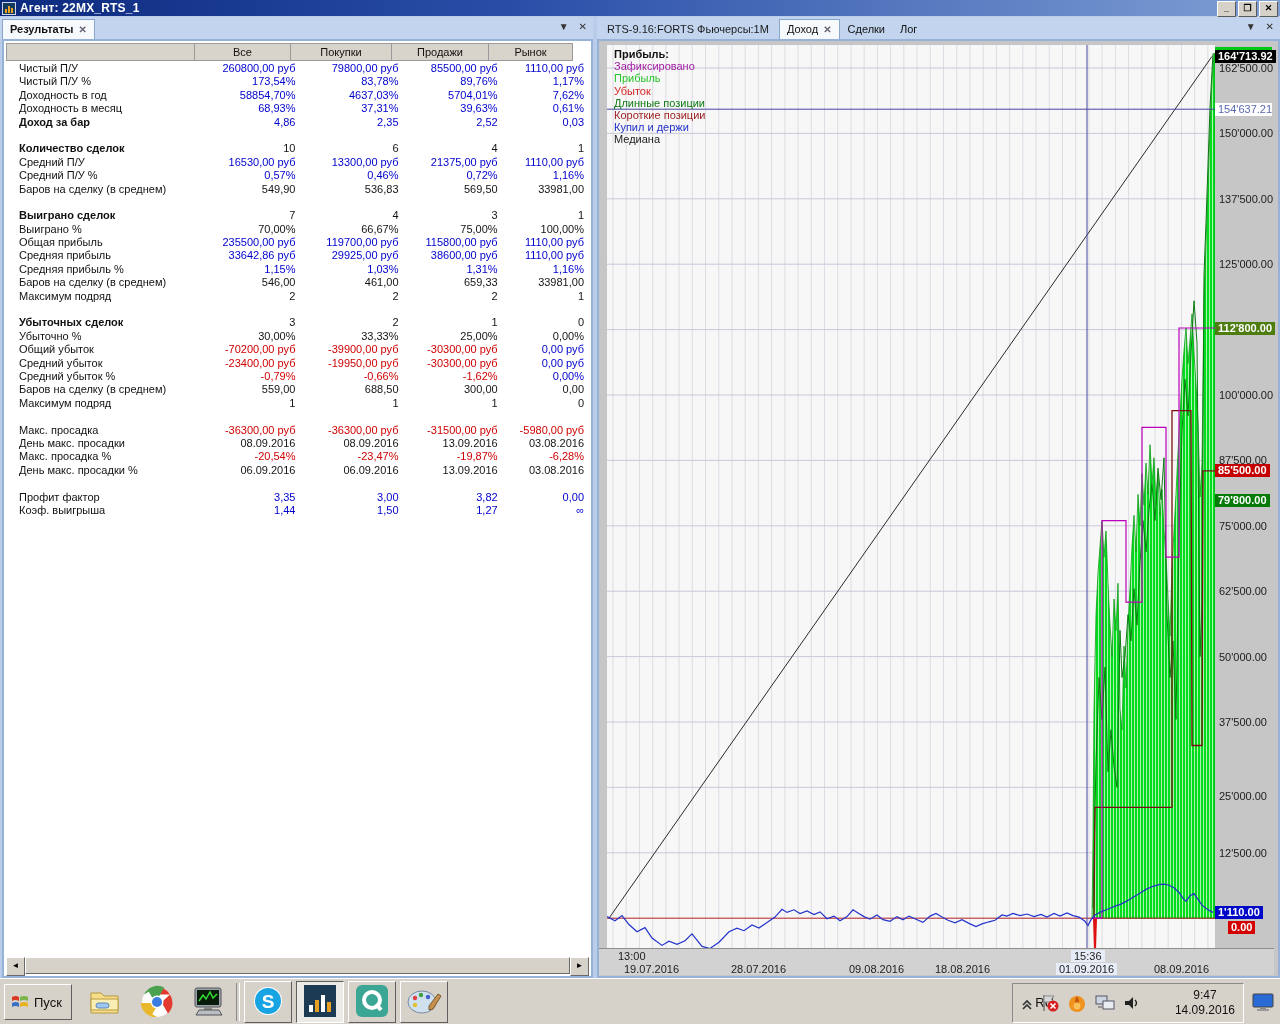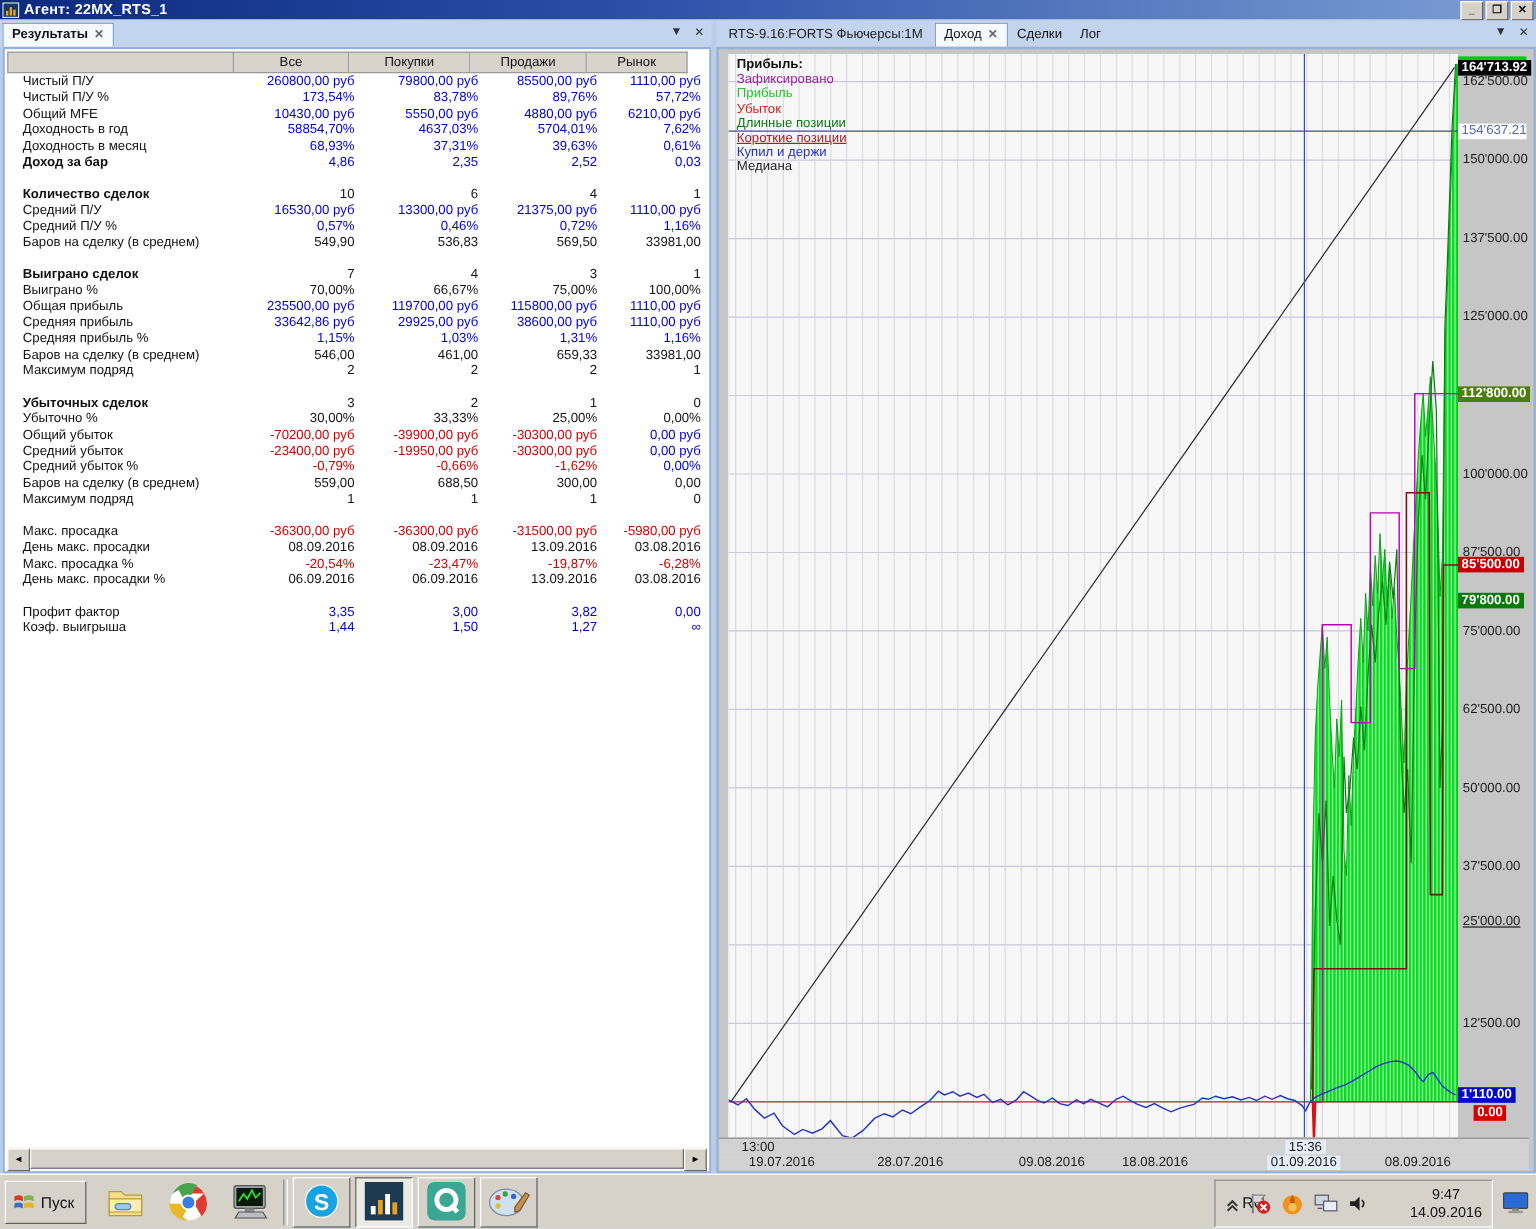--- a/index.html
+++ b/index.html
@@ -107,28 +107,21 @@
           <div class="val v0 cb">260800,00 руб</div>
           <div class="val v1 cb">79800,00 руб</div>
           <div class="val v2 cb">85500,00 руб</div>
           <div class="val v3 cb">1110,00 руб</div>
         </div>
         <div class="srow">
           <div class="lab">Чистый П/У %</div>
           <div class="val v0 cb">173,54%</div>
           <div class="val v1 cb">83,78%</div>
           <div class="val v2 cb">89,76%</div>
-          <div class="val v3 cb">57,72%</div>
-        </div>
-        <div class="srow">
-          <div class="lab">Общий MFE</div>
-          <div class="val v0 cb">10430,00 руб</div>
-          <div class="val v1 cb">5550,00 руб</div>
-          <div class="val v2 cb">4880,00 руб</div>
-          <div class="val v3 cb">6210,00 руб</div>
+          <div class="val v3 cb">1,17%</div>
         </div>
         <div class="srow">
           <div class="lab">Доходность в год</div>
           <div class="val v0 cb">58854,70%</div>
           <div class="val v1 cb">4637,03%</div>
           <div class="val v2 cb">5704,01%</div>
           <div class="val v3 cb">7,62%</div>
         </div>
         <div class="srow">
           <div class="lab">Доходность в месяц</div>
@@ -424,37 +417,37 @@
           <polyline points="0.0,871.6 8.0,875.8 15.0,870.6 22.0,879.5 30.0,886.8 38.0,882.6 45.0,893.1 55.0,900.4 62.0,896.2 70.0,899.3 78.0,895.7 85.0,888.9 95.0,901.4 103.0,903.5 112.0,897.2 122.0,886.8 130.0,883.1 137.0,885.7 145.0,880.0 152.0,883.1 160.0,877.4 168.0,872.1 175.0,864.3 180.0,867.4 187.0,864.8 193.0,868.5 200.0,865.9 207.0,869.5 213.0,866.9 220.0,873.7 227.0,871.1 233.0,875.8 240.0,871.6 246.0,864.8 251.0,867.9 257.0,871.6 263.0,874.2 270.0,870.0 276.0,874.7 283.0,876.3 290.0,871.6 296.0,874.7 302.0,871.1 309.0,874.2 316.0,877.4 323.0,871.1 329.0,868.5 335.0,872.1 341.0,875.3 348.0,877.9 355.0,874.7 362.0,878.4 369.0,881.5 375.0,878.9 382.0,876.8 388.0,875.3 395.0,870.0 400.0,871.1 406.0,868.5 413.0,870.6 420.0,869.0 427.0,871.6 434.0,869.5 440.0,872.1 447.0,868.5 453.0,871.1 460.0,867.9 466.0,870.6 472.0,872.1 478.0,876.3 481.0,880.5 484.0,874.7 488.0,870.0 493.0,867.4 498.0,865.3 503.0,863.2 508.0,861.1 514.0,859.1 520.0,855.9 527.0,851.7 534.0,847.5 540.0,843.9 546.0,841.3 552.0,839.7 557.0,839.2 562.0,840.2 567.0,842.8 572.0,847.5 576.0,853.3 579.0,856.4 583.0,850.7 587.0,848.6 591.0,854.3 595.0,860.1 599.0,863.2 603.0,865.9 606.0,867.4" fill="none" stroke="#2233cc" stroke-width="1.2"></polyline>
           <line x1="480" y1="0" x2="480" y2="903" stroke="#4646a0" stroke-width="1"></line>
           <line x1="0" y1="64.2" x2="608" y2="64.2" stroke="#4646a0" stroke-width="1"></line>
         </svg>
       <div id="legend">
           <div style="font-weight: bold;">Прибыль:</div>
           <div style="color: rgb(162, 28, 162);">Зафиксировано</div>
           <div style="color: rgb(40, 196, 40);">Прибыль</div>
           <div style="color: rgb(212, 34, 34);">Убыток</div>
           <div style="color: rgb(14, 122, 20);">Длинные позиции</div>
-          <div style="color: rgb(160, 36, 36); text-decoration: underline;">Короткие позиции</div>
+          <div style="color: rgb(160, 36, 36);">Короткие позиции</div>
           <div style="color: rgb(34, 48, 200);">Купил и держи</div>
           <div style="color: rgb(28, 28, 28);">Медиана</div>
         </div>
     </div>
     <div id="axis-col" style="left:616px;top:4px;width:57px;height:903px;">
         <div class="ytick" style="top: 17.0197px;">162'500.00</div>
         <div class="ytick" style="top: 82.4166px;">150'000.00</div>
         <div class="ytick" style="top: 147.813px;">137'500.00</div>
         <div class="ytick" style="top: 213.21px;">125'000.00</div>
         <div class="ytick" style="top: 344.004px;">100'000.00</div>
         <div class="ytick" style="top: 409.401px;">87'500.00</div>
         <div class="ytick" style="top: 474.798px;">75'000.00</div>
         <div class="ytick" style="top: 540.195px;">62'500.00</div>
         <div class="ytick" style="top: 605.592px;">50'000.00</div>
         <div class="ytick" style="top: 670.988px;">37'500.00</div>
-        <div class="ytick" style="top: 717px; text-decoration: underline;">25'000.00</div>
+        <div class="ytick" style="top: 745px;">25'000.00</div>
         <div class="ytick" style="top: 801.782px;">12'500.00</div>
         <div class="badge" style="top: 1.8708px; background: rgb(0, 200, 20); color: rgb(255, 255, 255); width: 51px; height: 12px;"></div>
         <div class="badge" style="top: 4.93702px; background: rgb(0, 0, 0); color: rgb(255, 255, 255);">164'713.92</div>
         <div class="badge" style="top: 57.6558px; background: rgb(255, 255, 255); color: rgb(88, 104, 176); font-weight: normal; width: 51px;">154'637.21</div>
         <div class="badge" style="top: 276.538px; background: #4d7c0f; color: rgb(255, 255, 255);">112'800.00</div>
         <div class="badge" style="top: 419.364px; background: rgb(196, 0, 0); color: rgb(255, 255, 255);">85'500.00</div>
         <div class="badge" style="top: 449.185px; background: rgb(8, 122, 8); color: rgb(255, 255, 255);">79'800.00</div>
         <div class="badge" style="top: 876.096px; background: rgb(212, 0, 0); color: rgb(255, 255, 255); left: 13px;">0.00</div>
         <div class="badge" style="top: 860.872px; background: rgb(0, 8, 200); color: rgb(255, 255, 255);">1'110.00</div>
       </div>

